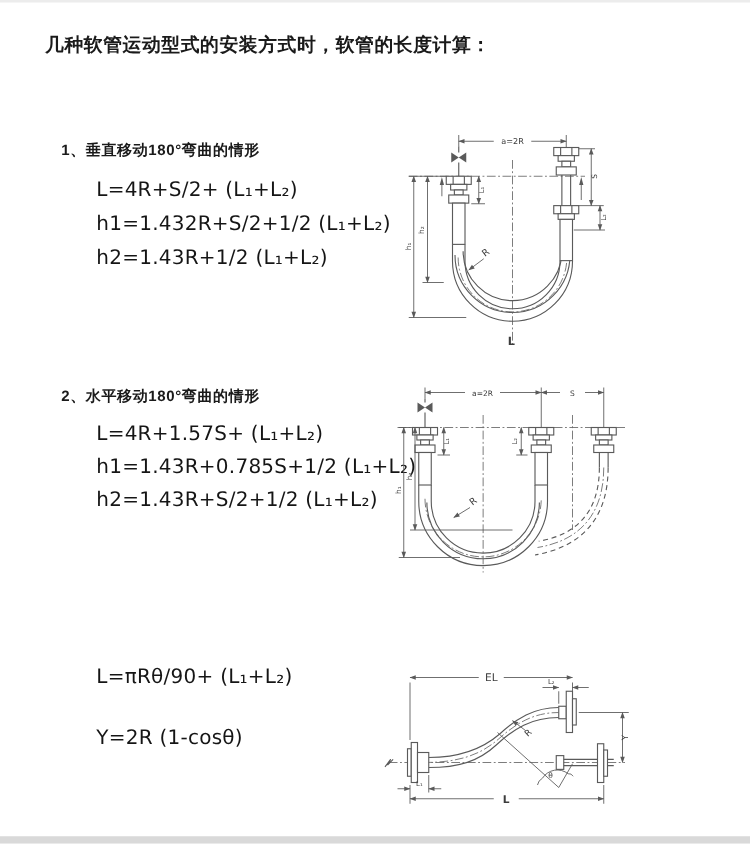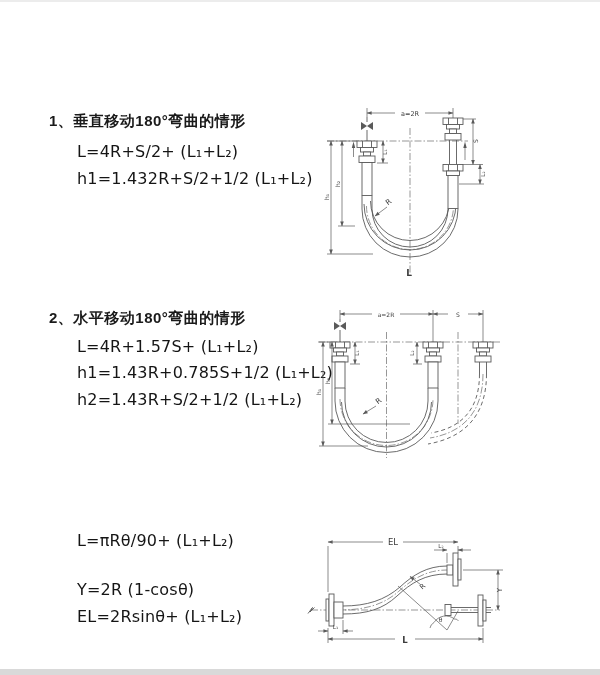--- a/index.html
+++ b/index.html
@@ -14,21 +14,21 @@
     overflow:hidden;font-family:"Liberation Sans","DejaVu Sans",sans-serif;
     color:var(--ink);
   }
   .edge-top{position:absolute;left:0;top:0;width:600px;height:2px;background:#ececec;}
   .edge-bottom{position:absolute;left:0;top:669px;width:600px;height:6px;background:#d9d9d9;}
   .title{
     position:absolute;left:36px;top:27px;font-size:15px;font-weight:bold;
     letter-spacing:0.5px;white-space:nowrap;
   }
   .heading{
-    position:absolute;left:49px;font-size:15px;font-weight:bold;
+    position:absolute;left:49px;font-size:12px;font-weight:bold;
     letter-spacing:0.5px;white-space:nowrap;
   }
   .formula{
     position:absolute;left:77px;font-size:16px;font-weight:normal;
     font-family:"DejaVu Sans","Liberation Sans",sans-serif;
     letter-spacing:0.2px;white-space:nowrap;color:#151515;
   }
   .h1-1{top:112px}.f1-1{top:142px}.f1-2{top:169px}.f1-3{top:196px}
   .h2-1{top:309px}.f2-1{top:337px}.f2-2{top:363px}.f2-3{top:390px}
   .h3-1{top:526px}.f3-1{top:531px}.f3-2{top:580px}.f3-3{top:607px}
@@ -46,33 +46,34 @@
   svg .dash{stroke:var(--line);stroke-width:0.9;fill:none;stroke-dasharray:4 3;}
   svg .fit{stroke:var(--line);stroke-width:0.9;fill:#ffffff;}
   svg .arrowfill{fill:var(--line);stroke:none;}
 </style>
 </head>
 <body>
 
 <div class="page">
   <div class="edge-top"></div>
 
+  <div class="title">几种软管运动型式的安装方式时，软管的长度计算：</div>
 
   <div class="heading h1-1">1、垂直移动180°弯曲的情形</div>
   <div class="formula f1-1">L=4R+S/2+ (L₁+L₂)</div>
   <div class="formula f1-2">h1=1.432R+S/2+1/2 (L₁+L₂)</div>
+  <div class="formula f1-3">h2=1.43R+1/2 (L₁+L₂)</div>
 
   <div class="heading h2-1">2、水平移动180°弯曲的情形</div>
   <div class="formula f2-1">L=4R+1.57S+ (L₁+L₂)</div>
   <div class="formula f2-2">h1=1.43R+0.785S+1/2 (L₁+L₂)</div>
   <div class="formula f2-3">h2=1.43R+S/2+1/2 (L₁+L₂)</div>
 
   <div class="formula f3-1">L=πRθ/90+ (L₁+L₂)</div>
   <div class="formula f3-2">Y=2R (1-cosθ)</div>
-  <div class="formula f3-3">EL=2Rsinθ+ (L₁+L₂)</div>
 
   <div class="dia dia1">
   <svg width="175" height="177" viewBox="0 0 175 177">
     <defs>
       <marker id="ar1" viewBox="0 0 8 8" refX="7.5" refY="4" markerWidth="9" markerHeight="7" orient="auto-start-reverse">
         <path d="M0,1 L8,4 L0,7 Z" fill="#5a5a5a"></path>
       </marker>
       <pattern id="hx1" width="3" height="3" patternUnits="userSpaceOnUse">
         <path d="M0,3 L3,0 M0,0 L3,3" stroke="#8a8a8a" stroke-width="0.5"></path>
       </pattern>

